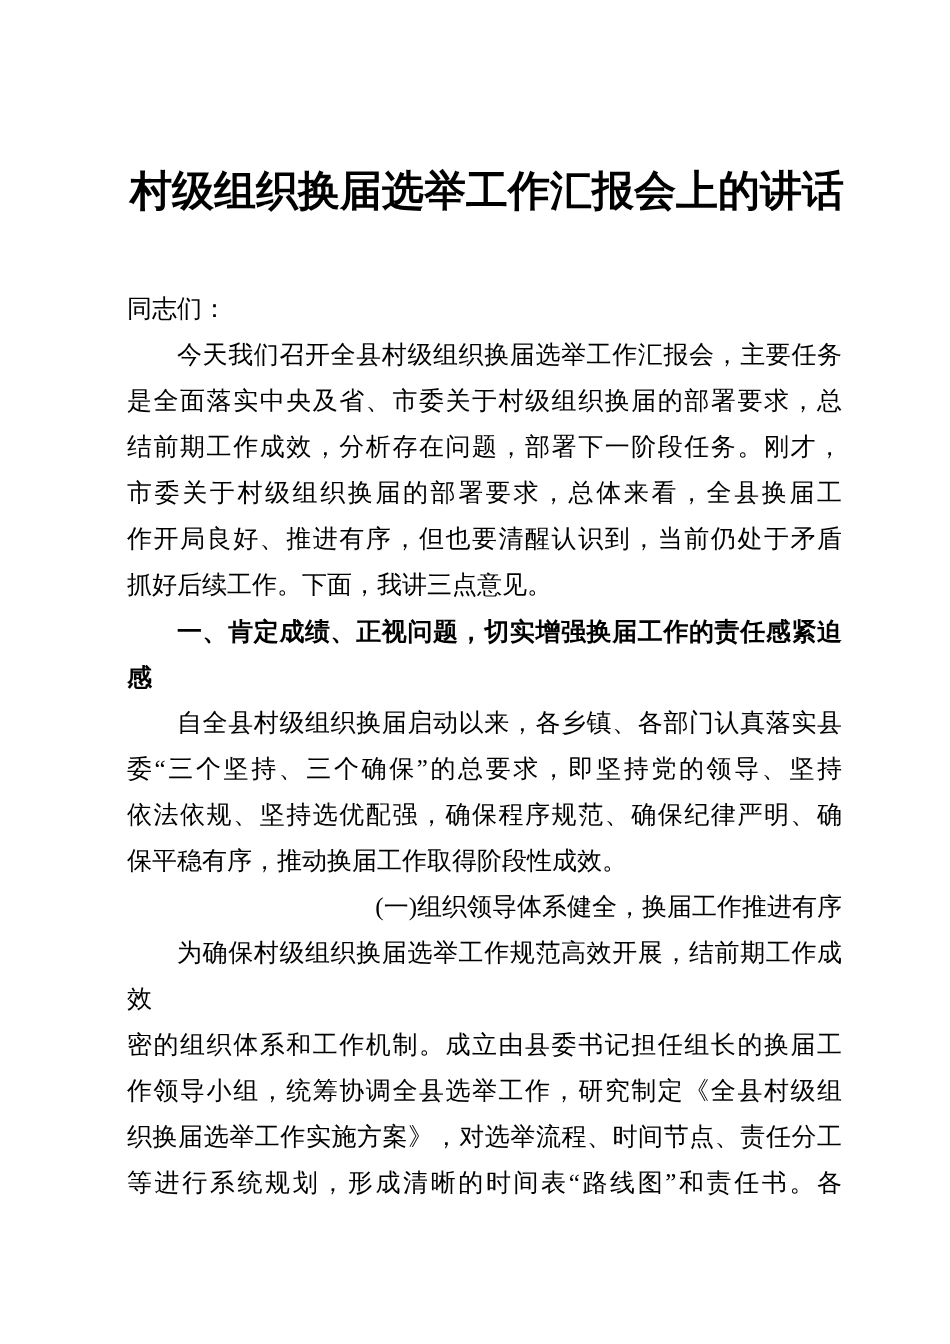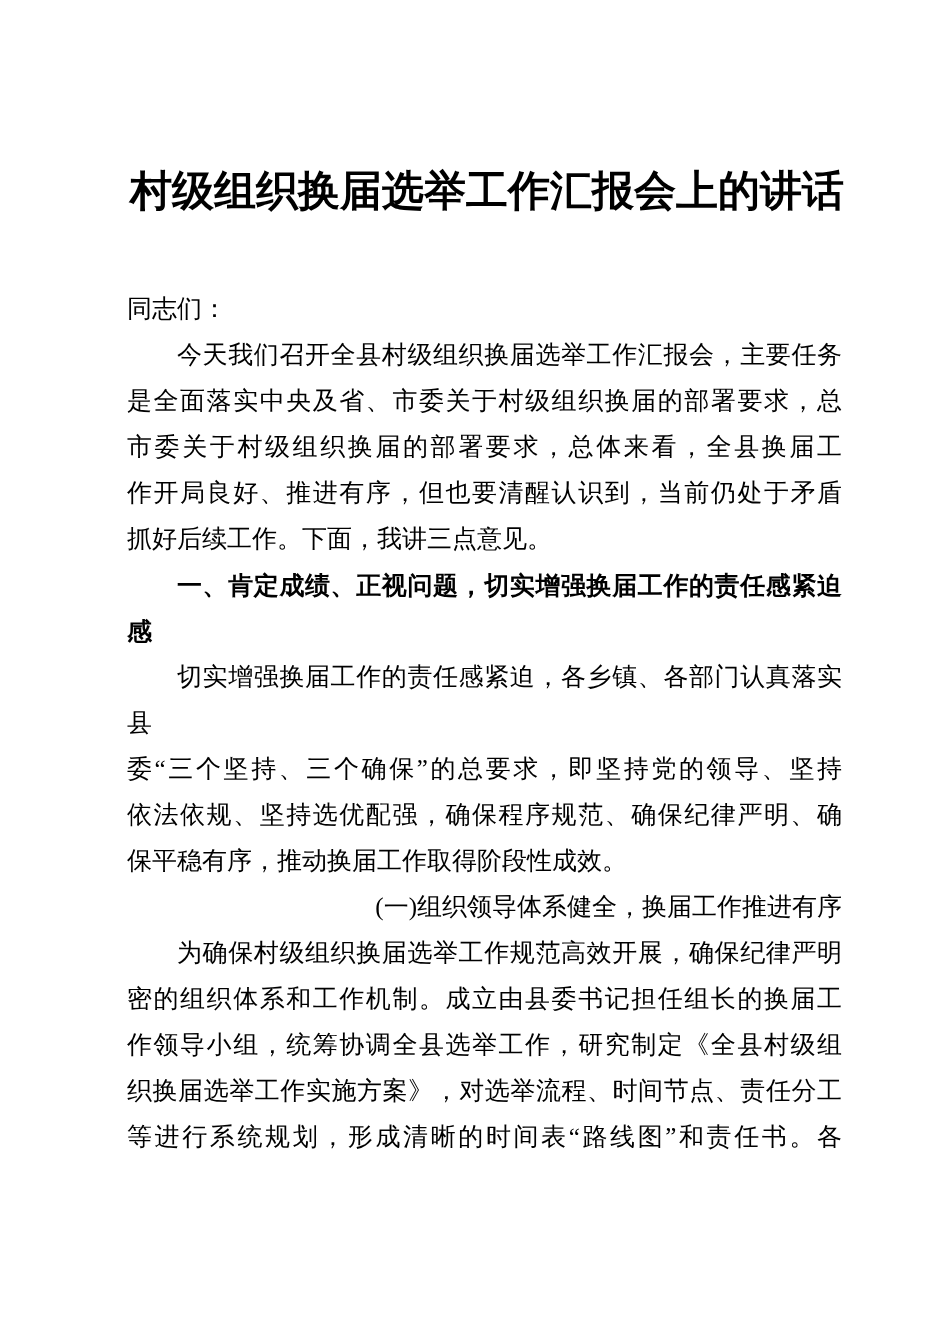--- a/index.html
+++ b/index.html
@@ -64,29 +64,30 @@
 </style>
 </head>
 <body>
 
 <div class="page">
   <h1 class="doc-title">村级组织换届选举工作汇报会上的讲话</h1>
   <div class="doc-content">
       <div class="line body">同志们：</div>
       <div class="line body indent justify">今天我们召开全县村级组织换届选举工作汇报会，主要任务</div>
       <div class="line body justify">是全面落实中央及省、市委关于村级组织换届的部署要求，总</div>
+      <div class="line body justify">结前期工作成效，分析存在问题，部署下一阶段任务。刚才，</div>
       <div class="line body justify">市委关于村级组织换届的部署要求，总体来看，全县换届工</div>
       <div class="line body justify">作开局良好、推进有序，但也要清醒认识到，当前仍处于矛盾</div>
       <div class="line body">抓好后续工作。下面，我讲三点意见。</div>
       <div class="line h1 indent justify">一、肯定成绩、正视问题，切实增强换届工作的责任感紧迫</div>
       <div class="line h1">感</div>
-      <div class="line body indent justify">切实增强换届工作的责任感紧迫，各乡镇、各部门认真落实县</div>
+      <div class="line body indent justify">自全县村级组织换届启动以来，各乡镇、各部门认真落实县</div>
       <div class="line body justify">委“三个坚持、三个确保”的总要求，即坚持党的领导、坚持</div>
       <div class="line body justify">依法依规、坚持选优配强，确保程序规范、确保纪律严明、确</div>
       <div class="line body">保平稳有序，推动换届工作取得阶段性成效。</div>
       <div class="line h2 indent">(一)组织领导体系健全，换届工作推进有序</div>
-      <div class="line body indent justify">为确保村级组织换届选举工作规范高效开展，确保纪律严明</div>
+      <div class="line body indent justify">为确保村级组织换届选举工作规范高效开展，结前期工作成效</div>
       <div class="line body justify">密的组织体系和工作机制。成立由县委书记担任组长的换届工</div>
       <div class="line body justify">作领导小组，统筹协调全县选举工作，研究制定《全县村级组</div>
       <div class="line body justify">织换届选举工作实施方案》，对选举流程、时间节点、责任分工</div>
       <div class="line body justify">等进行系统规划，形成清晰的时间表“路线图”和责任书。各</div>
     </div>
 </div>
 
 </body></html>

